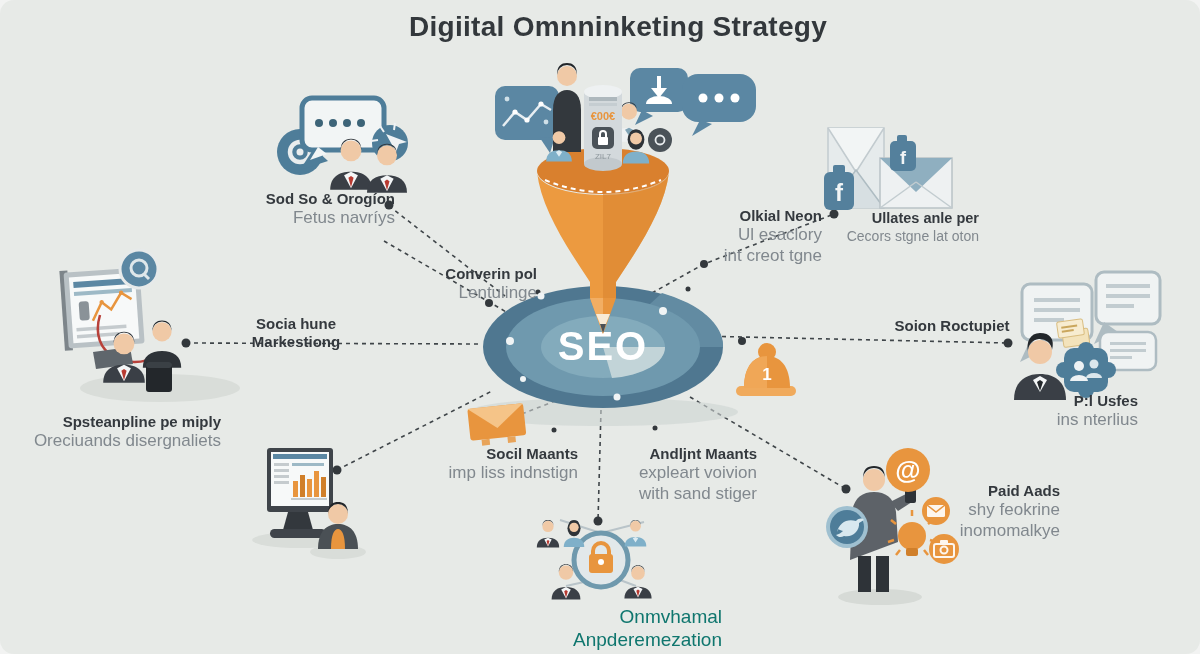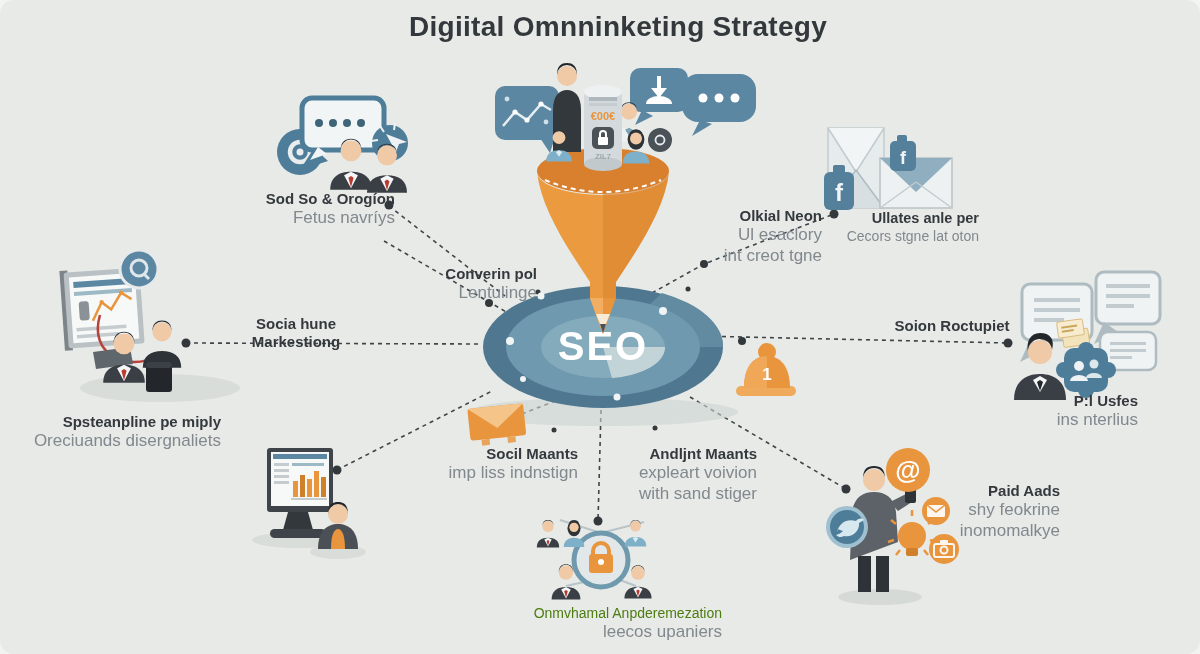--- a/index.html
+++ b/index.html
@@ -437,17 +437,17 @@
   <span class="s">imp liss indnstign</span>
 </div>
 
 <div class="lbl" style="left:925px;top:482px;width:135px;">
   <span class="t">Paid Aads</span>
   <span class="s">shy feokrine</span>
   <span class="s">inomomalkye</span>
 </div>
 
 <div class="lbl" style="left:478px;top:605px;width:244px;">
-  <span class="t" style="font-weight:500;font-size:14px;color:#4d7c0f">Onmvhamal Anpderemezation</span>
+  <span class="t" style="font-weight:500;font-size:19px;color:#0f766e">Onmvhamal Anpderemezation</span>
   <span class="s">leecos upaniers</span>
 </div>
 
 </div>
 
 </body></html>

